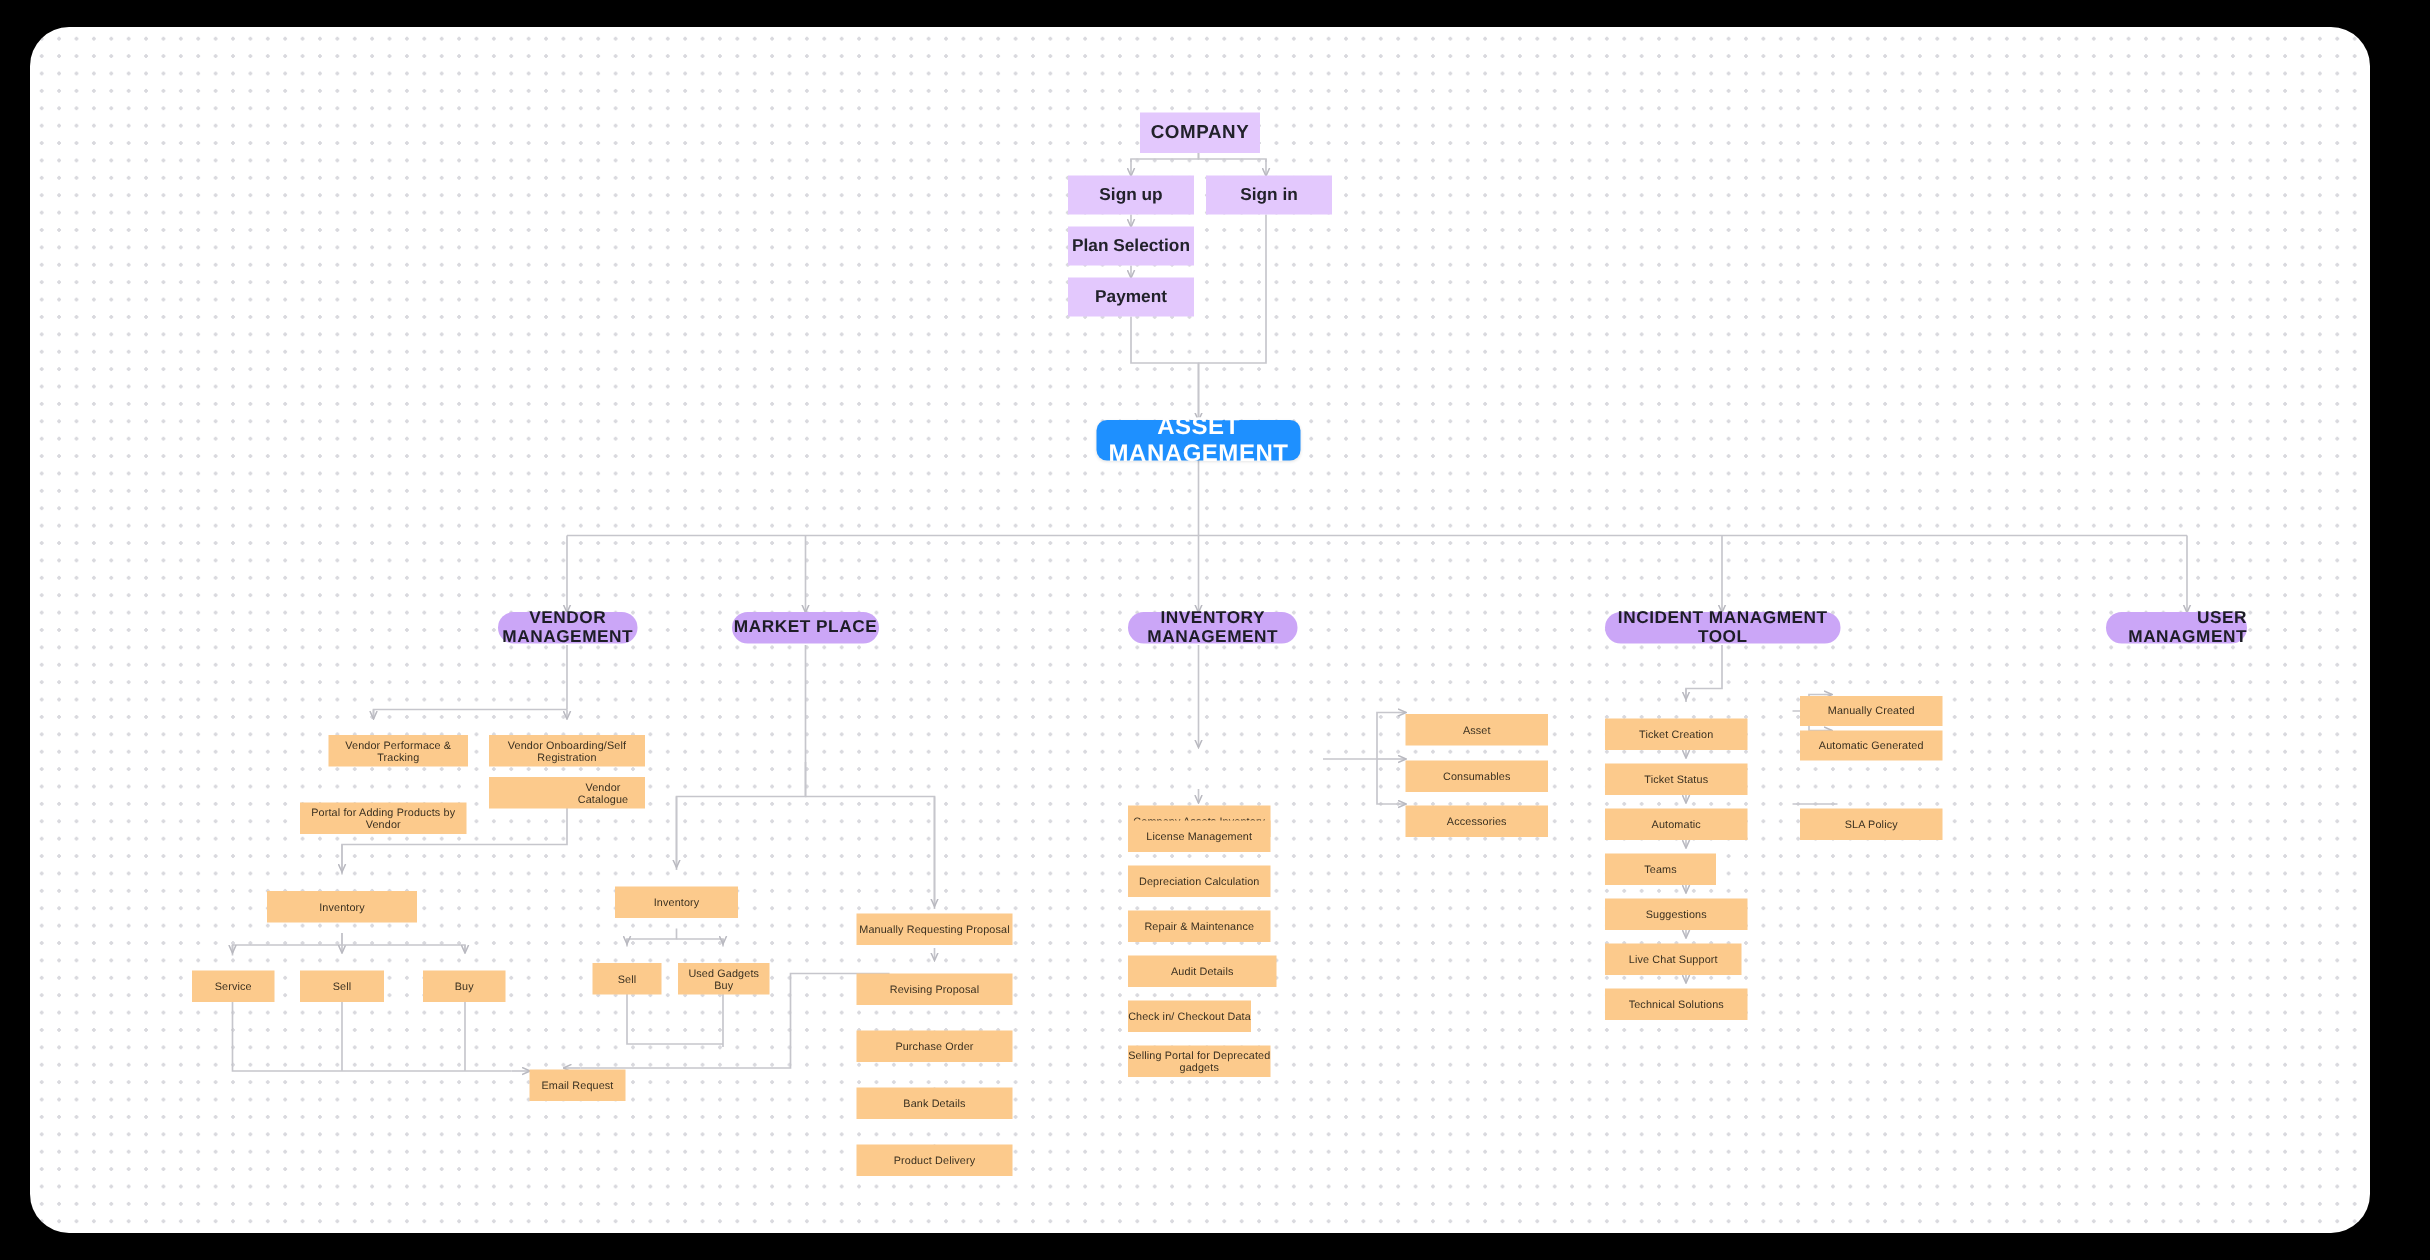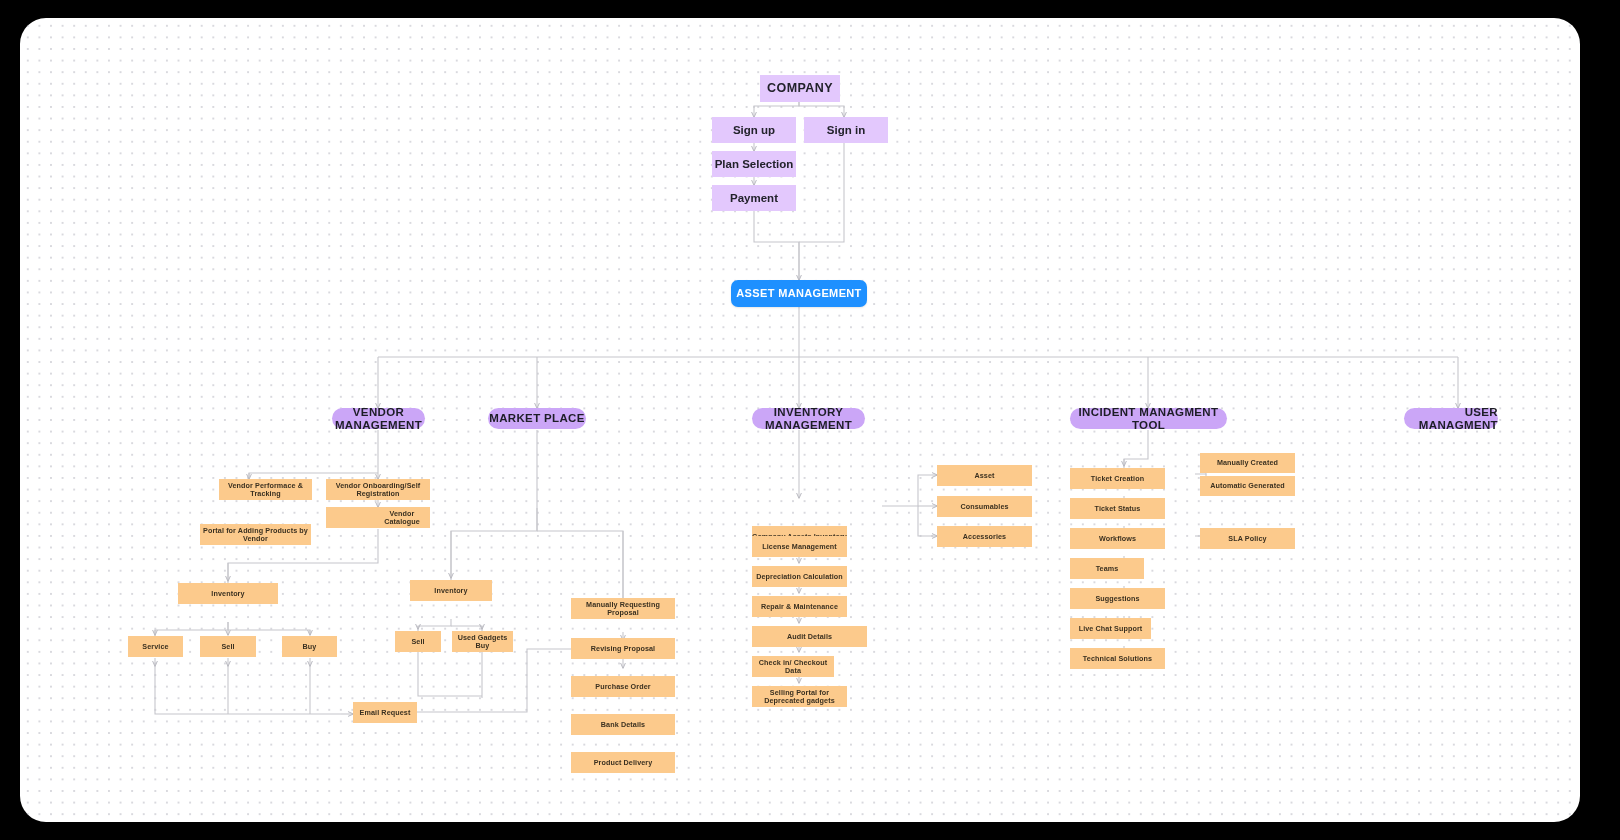--- a/index.html
+++ b/index.html
@@ -18,29 +18,29 @@
   svg.edges{position:absolute;left:0;top:0;width:1560px;height:804px;
             pointer-events:none;overflow:visible;}
   .node{position:absolute;box-sizing:border-box;display:flex;
         align-items:center;justify-content:center;text-align:center;
         line-height:1.1;}
   
   .n-purple{background:#e3c8fd;color:#22222b;font-weight:700;}
   .n-company{font-size:12.5px;letter-spacing:.4px;}
   .n-auth{font-size:11.5px;}
   
-  .n-blue{background:#1e90ff;color:#fff;font-weight:700;font-size:11px;
+  .n-blue{background:#1e90ff;color:#fff;font-weight:700;font-size:16px;
           letter-spacing:.35px;border-radius:7px;
           box-shadow:0 1px 2px rgba(0,0,0,.10);}
   
   .n-pill{background:#cba6f7;color:#1d1d26;font-weight:700;font-size:11.5px;
           letter-spacing:.35px;border-radius:11px;}
   
-  .n-orange{background:#fcca8c;color:#3a3020;font-weight:700;font-size:7.2px;
-            letter-spacing:.1px;}
+  .n-orange{background:#fcca8c;color:#3a3020;font-weight:400;font-size:7.2px;
+            letter-spacing:.1px;margin-top:11px;}
 </style>
 </head>
 <body>
 
 <div id="canvas">
   <div id="stage">
 
     <svg class="edges" viewBox="0 0 1560 804">
       <defs>
         <marker id="ah" markerWidth="6" markerHeight="6" refX="5" refY="3" orient="auto" markerUnits="userSpaceOnUse">
@@ -194,29 +194,29 @@
     <div class="node n-orange" style="left:551px;top:696px;width:104px;height:21px;">Bank Details</div>
     <div class="node n-orange" style="left:551px;top:734px;width:104px;height:21px;">Product Delivery</div>
 
     <div class="node n-orange" style="left:732px;top:508px;width:95px;height:21px;">Company Assets Inventory</div>
     <div class="node n-orange" style="left:917px;top:447px;width:95px;height:21px;">Asset</div>
     <div class="node n-orange" style="left:917px;top:478px;width:95px;height:21px;">Consumables</div>
     <div class="node n-orange" style="left:917px;top:508px;width:95px;height:21px;">Accessories</div>
     <div class="node n-orange" style="left:732px;top:518px;width:95px;height:21px;">License Management</div>
     <div class="node n-orange" style="left:732px;top:548px;width:95px;height:21px;">Depreciation Calculation</div>
     <div class="node n-orange" style="left:732px;top:578px;width:95px;height:21px;">Repair &amp; Maintenance</div>
-    <div class="node n-orange" style="left:732px;top:608px;width:115px;height:21px;">Audit Details</div>
+    <div class="node n-orange" style="left:732px;top:608px;width:99px;height:21px;">Audit Details</div>
     <div class="node n-orange" style="left:732px;top:638px;width:82px;height:21px;">Check in/ Checkout Data</div>
     <div class="node n-orange" style="left:732px;top:668px;width:95px;height:21px;">Selling Portal for Deprecated gadgets</div>
 
     <div class="node n-orange" style="left:1050px;top:450px;width:95px;height:21px;">Ticket Creation</div>
     <div class="node n-orange" style="left:1180px;top:435px;width:95px;height:20px;">Manually Created</div>
     <div class="node n-orange" style="left:1180px;top:458px;width:95px;height:20px;">Automatic Generated</div>
     <div class="node n-orange" style="left:1050px;top:480px;width:95px;height:21px;">Ticket Status</div>
-    <div class="node n-orange" style="left:1050px;top:510px;width:95px;height:21px;">Workflows</div>
+    <div class="node n-orange" style="left:1050px;top:510px;width:95px;height:21px;">Automatic</div>
     <div class="node n-orange" style="left:1180px;top:510px;width:95px;height:21px;">SLA Policy</div>
     <div class="node n-orange" style="left:1050px;top:540px;width:74px;height:21px;">Teams</div>
     <div class="node n-orange" style="left:1050px;top:570px;width:95px;height:21px;">Suggestions</div>
-    <div class="node n-orange" style="left:1050px;top:600px;width:81px;height:21px;">Live Chat Support</div>
+    <div class="node n-orange" style="left:1050px;top:600px;width:91px;height:21px;">Live Chat Support</div>
     <div class="node n-orange" style="left:1050px;top:630px;width:95px;height:21px;">Technical Solutions</div>
 
   </div>
 </div>
 
 </body></html>

